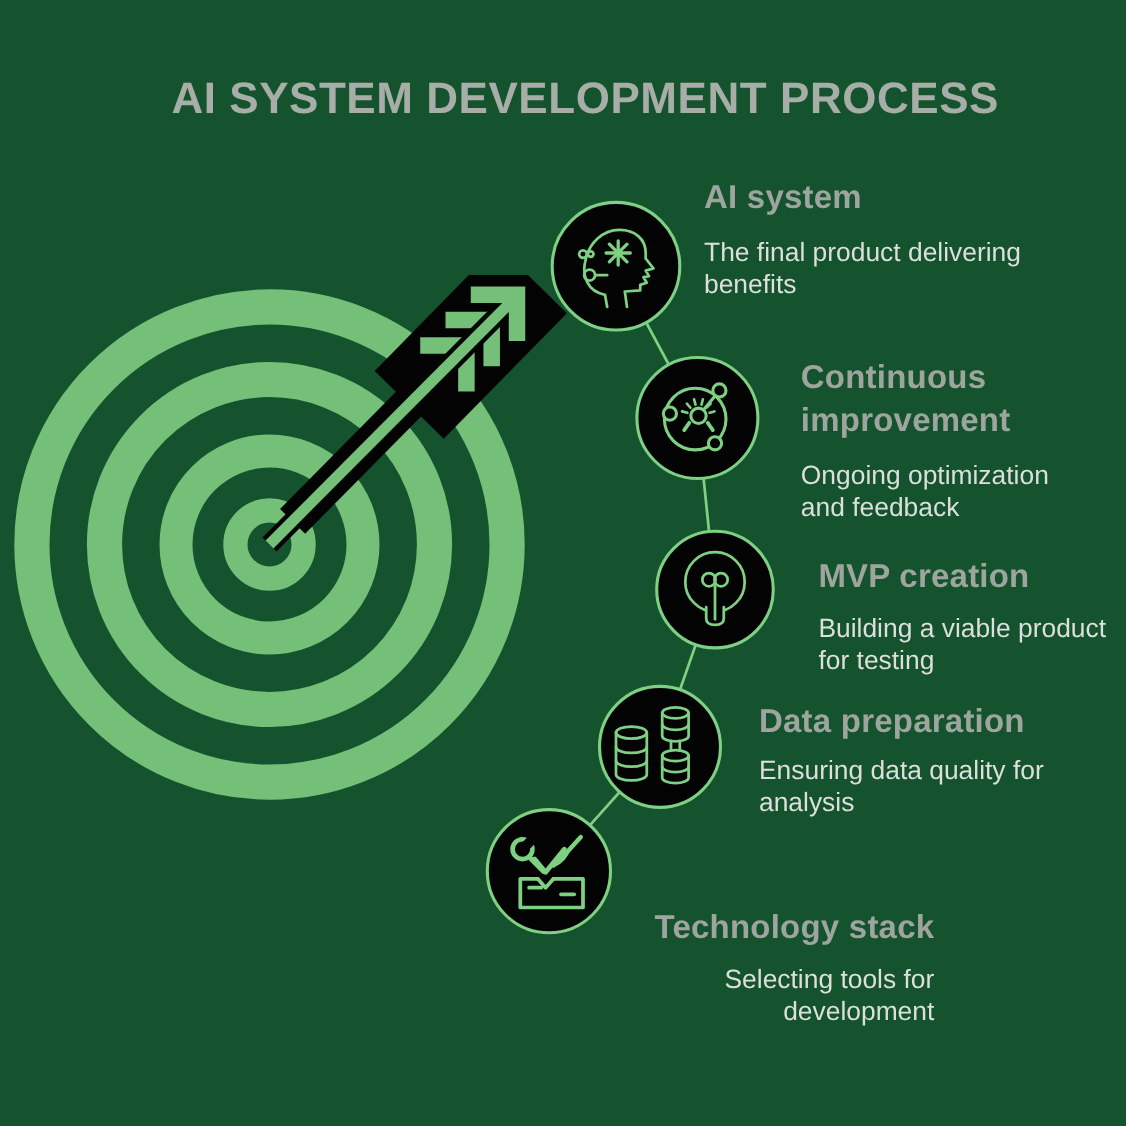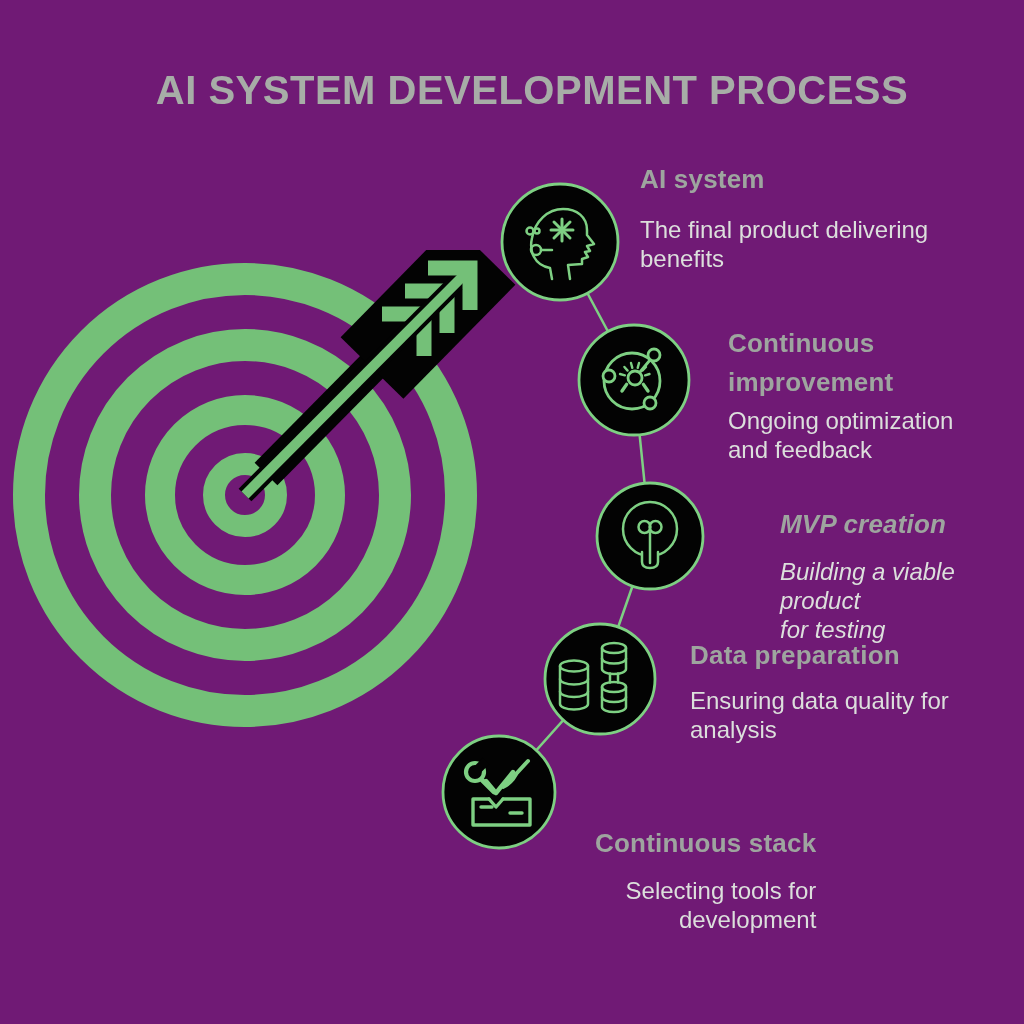--- a/index.html
+++ b/index.html
@@ -1,27 +1,27 @@
 <!DOCTYPE html>
 <html><head>
 <meta charset="utf-8">
 <style>
   html,body{margin:0;padding:0;background:#030303;}
-  #stage{position:relative;width:1024px;height:1024px;background:#701a75;overflow:hidden;
+  #stage{position:relative;width:1024px;height:1024px;background:#14532d;overflow:hidden;
          font-family:"Liberation Sans","DejaVu Sans",sans-serif;}
   .title{position:absolute;left:0;top:70px;width:1064px;text-align:center;
          font-size:40px;font-weight:bold;letter-spacing:0.5px;color:#a7ada7;line-height:1;}
   .step{position:absolute;}
-  .step h2{margin:0;font-size:26px;font-weight:bold;color:#9ea59f;line-height:39px;
+  .step h2{margin:0;font-size:30px;font-weight:bold;color:#9ea59f;line-height:39px;
            letter-spacing:0.2px;white-space:pre-line;}
   .step p{margin:0;font-size:24px;font-weight:normal;color:#dcdfdc;line-height:29px;
           white-space:pre-line;}
   #step-1{left:640px;top:160px;} #step-1 p{margin-top:16px;}
-  #step-2{left:728px;top:324px;} #step-2 p{margin-top:4px;}
-  #step-3{left:780px;top:505px;font-style:italic;} #step-3 p{margin-top:13px;}
+  #step-2{left:728px;top:324px;} #step-2 p{margin-top:16px;}
+  #step-3{left:744px;top:505px;} #step-3 p{margin-top:13px;}
   #step-4{left:690px;top:636px;} #step-4 p{margin-top:11px;}
   #step-5{left:595px;top:824px;} #step-5 p{margin-top:13px;text-align:right;}
   #target-svg{position:absolute;left:0;top:250px;}
   #flow-svg{position:absolute;left:430px;top:160px;}
 </style>
 </head>
 <body>
 
 <div id="stage">
 
@@ -152,18 +152,18 @@
     <h2>MVP creation</h2>
     <p>Building a viable product
 for testing</p>
   </div>
   <div class="step" id="step-4">
     <h2>Data preparation</h2>
     <p>Ensuring data quality for
 analysis</p>
   </div>
   <div class="step" id="step-5">
-    <h2>Continuous stack</h2>
+    <h2>Technology stack</h2>
     <p>Selecting tools for
 development</p>
   </div>
 
 </div>
 
 </body></html>

